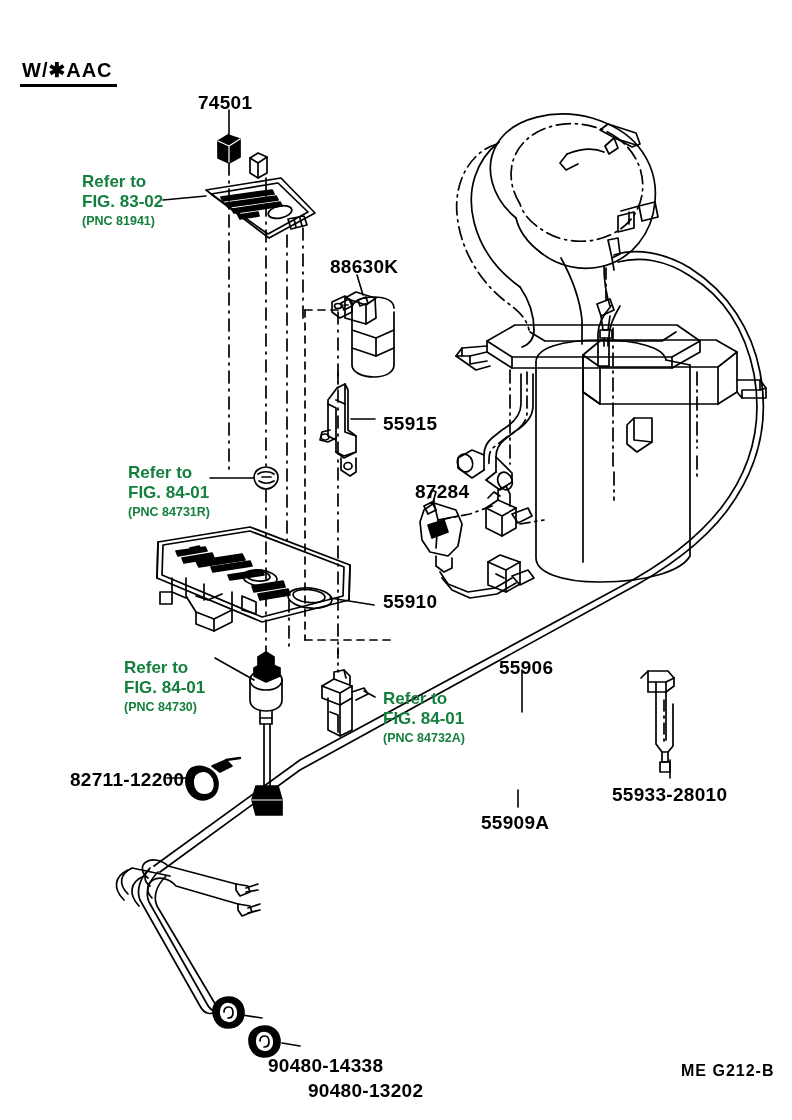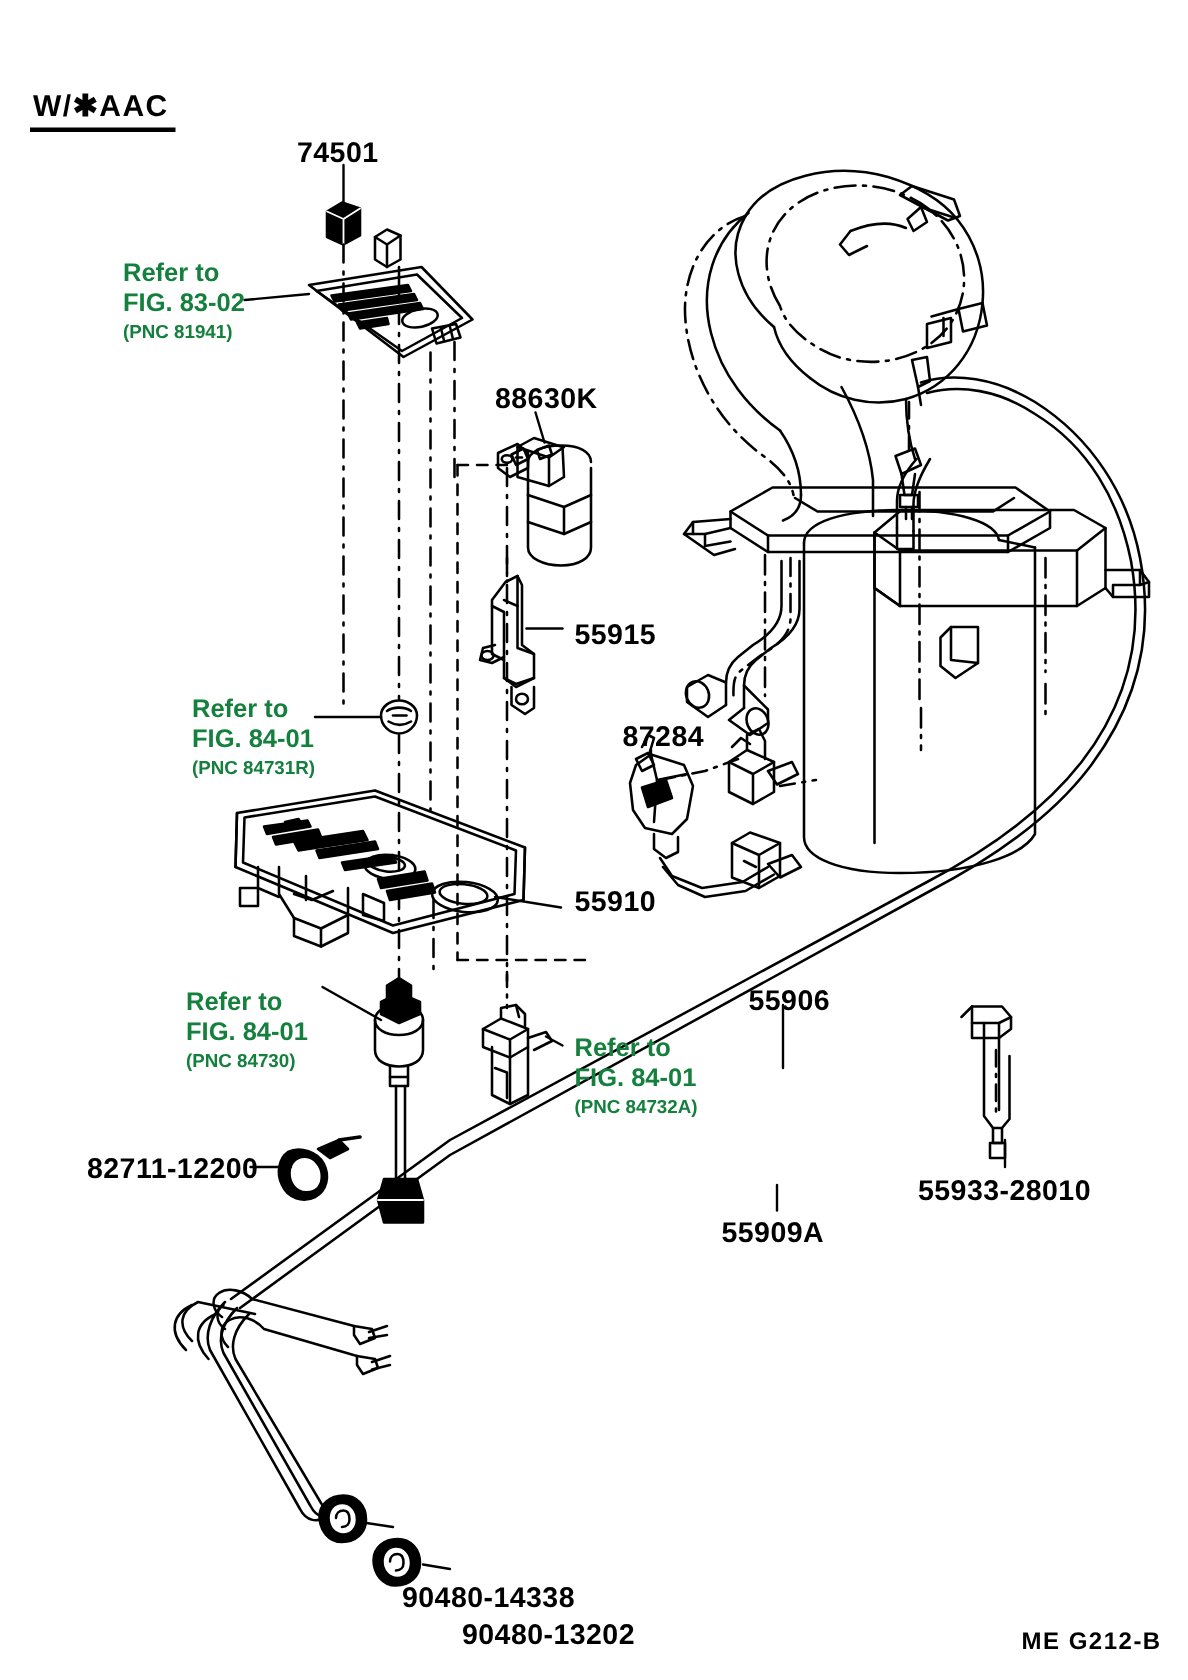--- a/index.html
+++ b/index.html
@@ -407,21 +407,21 @@
   </div>
 
   <div class="lbl pnum" style="left:198px;top:92px;">74501</div>
   <div class="lbl pnum" style="left:330px;top:256px;">88630K</div>
   <div class="lbl pnum" style="left:383px;top:413px;">55915</div>
   <div class="lbl pnum" style="left:415px;top:481px;">87284</div>
   <div class="lbl pnum" style="left:383px;top:591px;">55910</div>
   <div class="lbl pnum" style="left:499px;top:657px;">55906</div>
   <div class="lbl pnum" style="left:481px;top:812px;">55909A</div>
   <div class="lbl pnum" style="left:612px;top:784px;">55933-28010</div>
-  <div class="lbl pnum" style="left:58px;top:769px;">82711-12200</div>
+  <div class="lbl pnum" style="left:70px;top:769px;">82711-12200</div>
   <div class="lbl pnum" style="left:268px;top:1011px;margin-top:44px;">90480-14338</div>
   <div class="lbl pnum" style="left:308px;top:1080px;">90480-13202</div>
 
   <div class="lbl refer" style="left:82px;top:172px;">
     <span>Refer to</span><br>
     <span>FIG. 83-02</span>
     <span class="pnc">(PNC 81941)</span>
   </div>
 
   <div class="lbl refer" style="left:128px;top:463px;">
@@ -435,15 +435,15 @@
     <span>FIG. 84-01</span>
     <span class="pnc">(PNC 84730)</span>
   </div>
 
   <div class="lbl refer" style="left:383px;top:689px;">
     <span>Refer to</span><br>
     <span>FIG. 84-01</span>
     <span class="pnc">(PNC 84732A)</span>
   </div>
 
-  <div class="lbl code" style="left:681px;top:1086px;text-align:center;">ME  G212-B</div>
+  <div class="lbl code" style="left:681px;top:1062px;text-align:center;">ME  G212-B</div>
 
 </div>
 
 </body></html>

